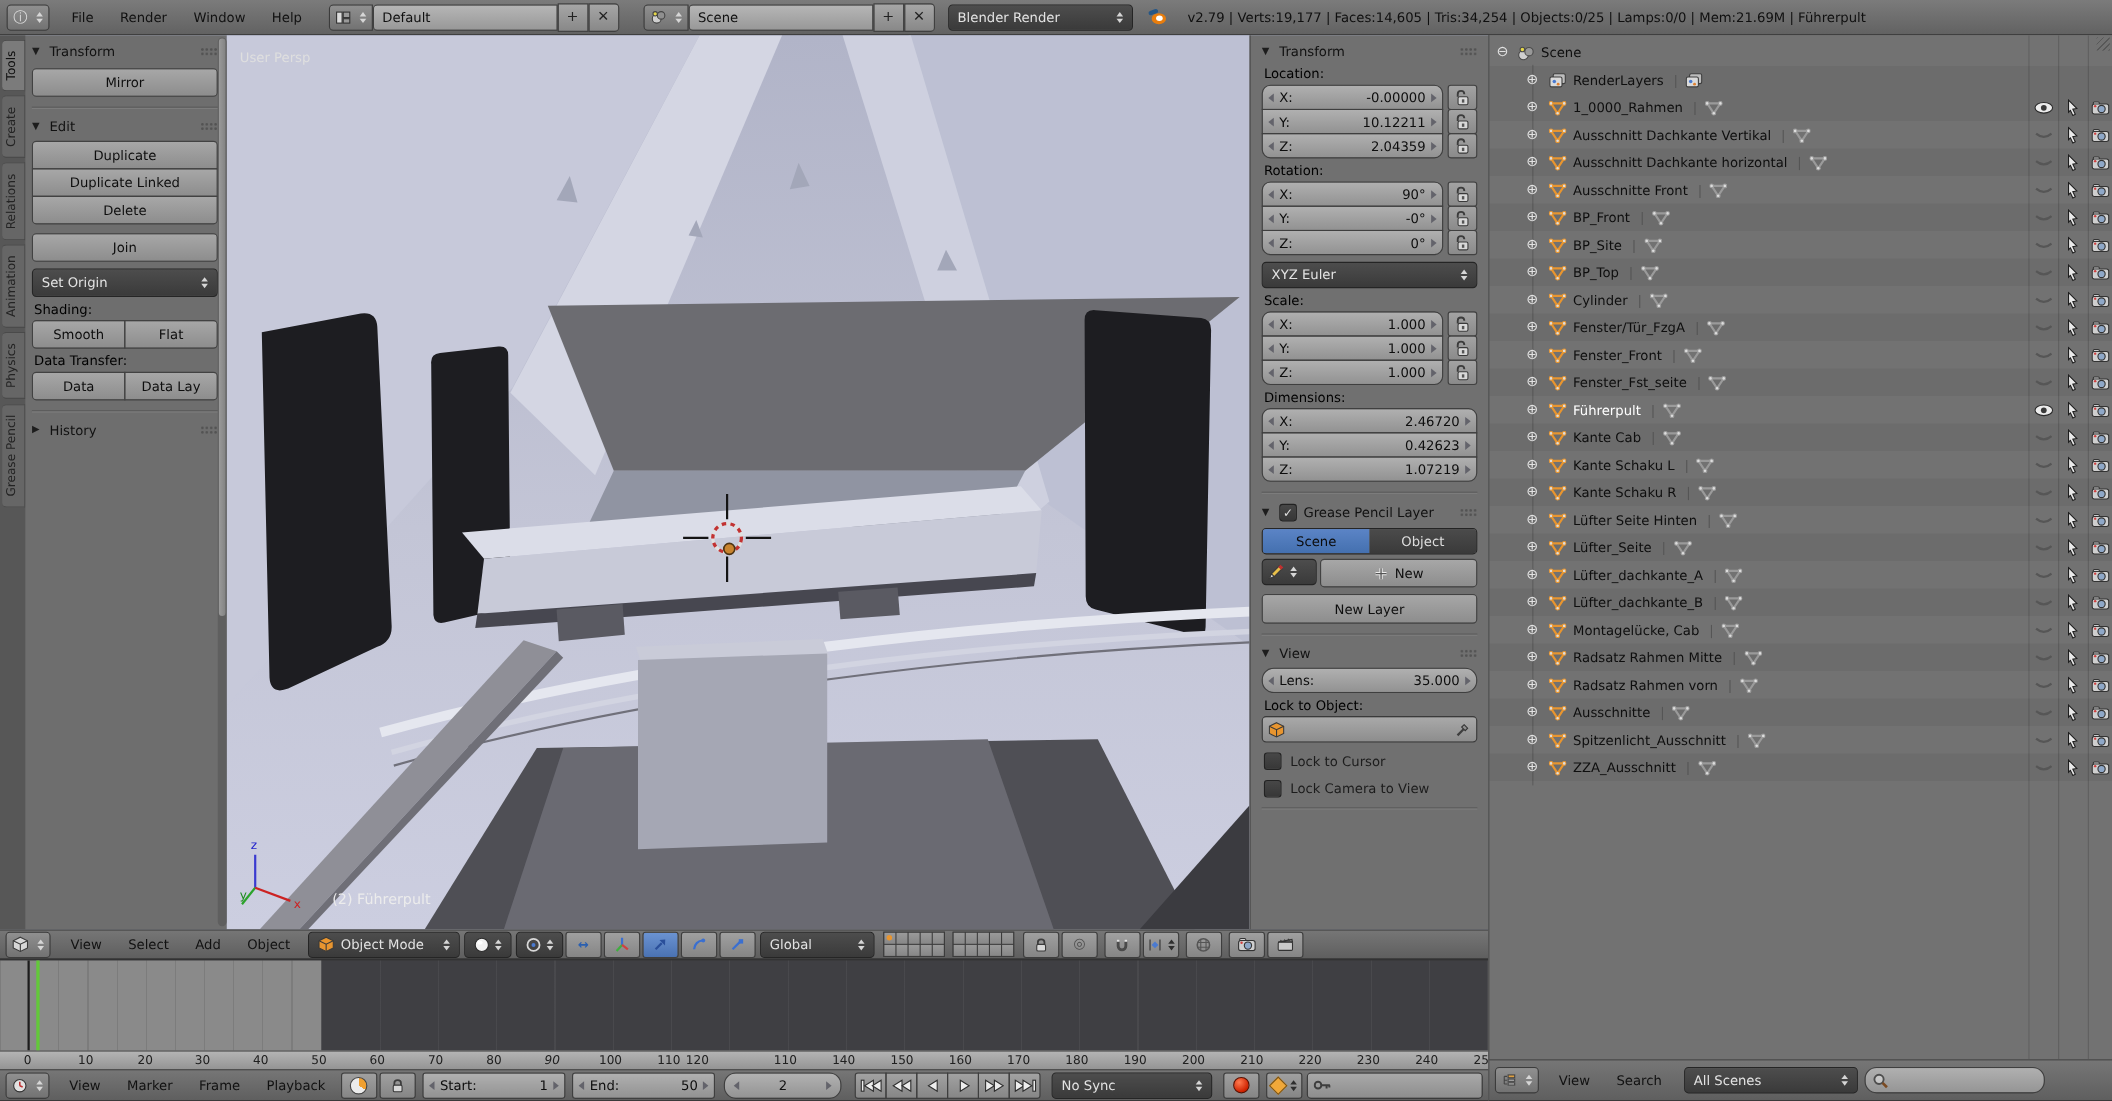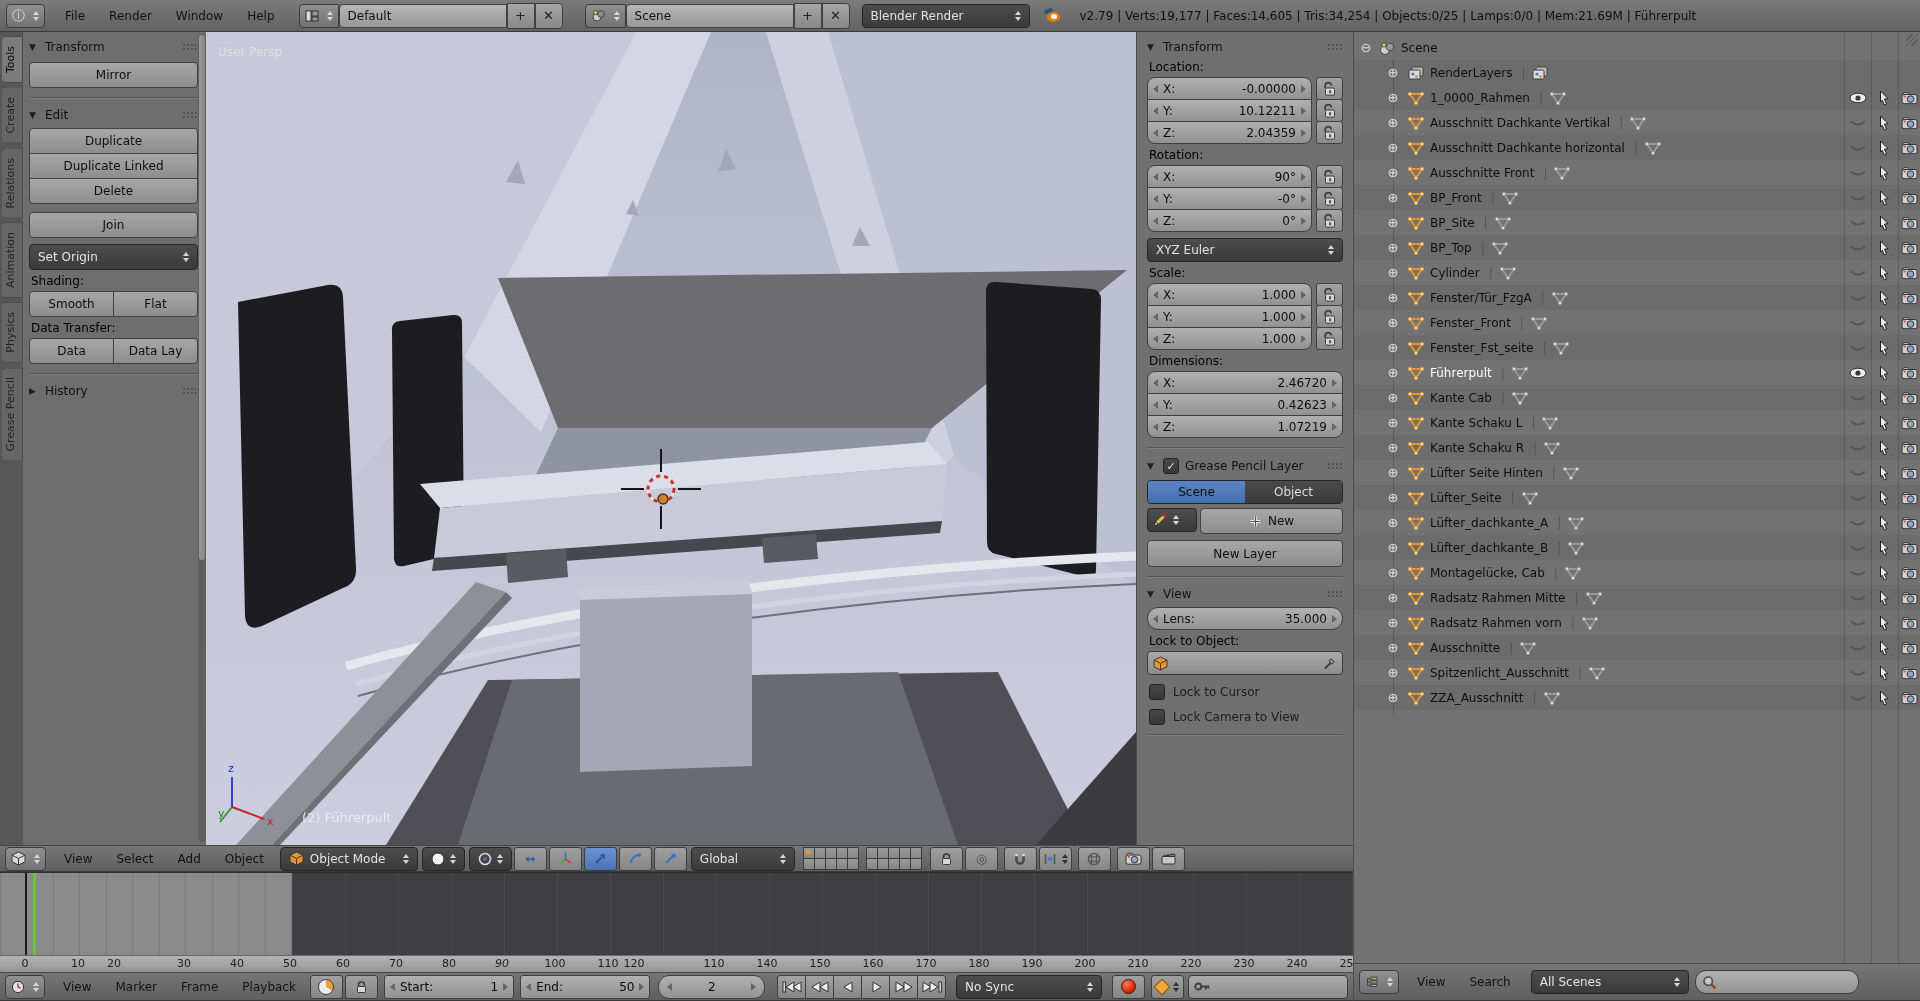--- a/index.html
+++ b/index.html
@@ -740,21 +740,21 @@
     </div>
   <div class="region tlband">
     <div class="range"></div>
     <div class="after"></div>
     <div class="zline"></div>
     <div class="cframe"></div>
   </div>
   <div class="region tlruler" id="tl-ruler">
       <span class="tick" style="left: 25px;">0</span>
       <span class="tick" style="left: 78px;">10</span>
-      <span class="tick" style="left: 114px;">20</span>
+      <span class="tick" style="left: 132px;">20</span>
       <span class="tick" style="left: 184px;">30</span>
       <span class="tick" style="left: 237px;">40</span>
       <span class="tick" style="left: 290px;">50</span>
       <span class="tick" style="left: 343px;">60</span>
       <span class="tick" style="left: 396px;">70</span>
       <span class="tick" style="left: 449px;">80</span>
       <span class="tick" style="left: 502px; font-style: italic;">90</span>
       <span class="tick" style="left: 555px;">100</span>
       <span class="tick" style="left: 608px;">110</span>
       <span class="tick" style="left: 634px;">120</span>

